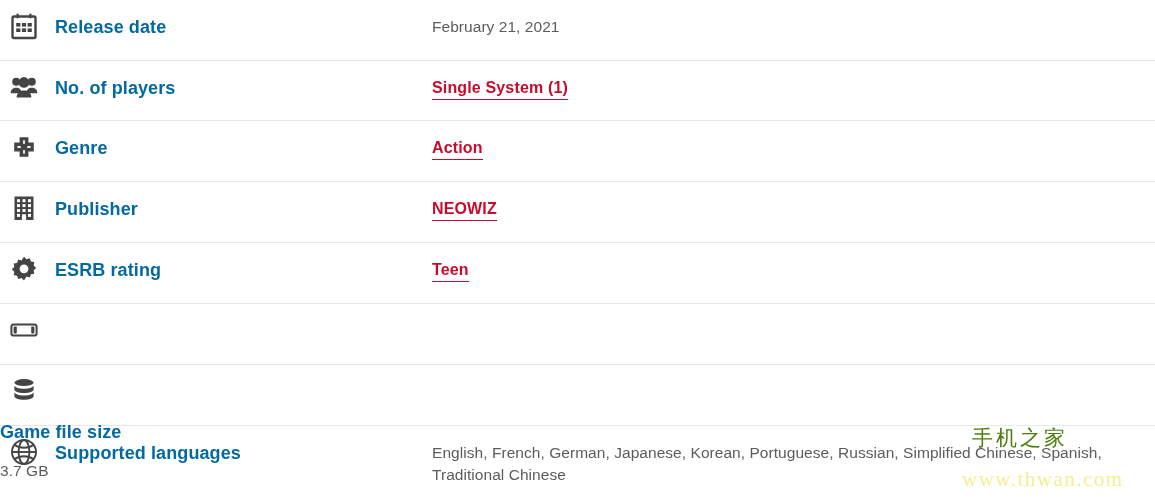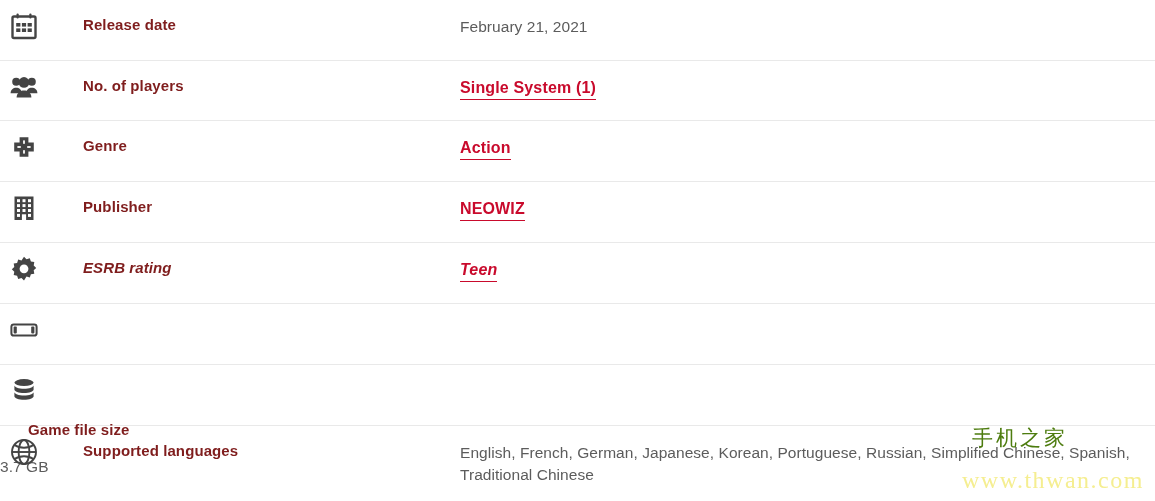--- a/index.html
+++ b/index.html
@@ -36,26 +36,25 @@
     display: flex;
     align-items: center;
     justify-content: flex-start;
     padding-left: 10px;
   }
   .cell-icon svg { display: block; }
 
   .cell-label {
     width: 377px;
     min-width: 377px;
-    font-size: 15px;
+    font-size: 18px;
     font-weight: bold;
-    color: #7f1d1d;
+    color: #0369a1;
     letter-spacing: 0.1px;
     line-height: 1.25;
-    margin-left: 28px;
   }
 
   .cell-value {
     flex: 1;
     font-size: 15.5px;
     color: #5c5c5c;
     line-height: 1.45;
     letter-spacing: 0.05px;
   }
 
@@ -69,21 +68,21 @@
     display: inline-block;
     line-height: 1.2;
     letter-spacing: 0.15px;
   }
 
   
   .r1 { height: 61px; }
   .r2 { height: 60px; }
   .r3 { height: 61px; }
   .r4 { height: 61px; }
-  .r5 { height: 61px; font-style: italic; }
+  .r5 { height: 61px; }
   .r6 { height: 61px; }
   .r7 { height: 61px; flex-direction: column; }
   .r8 { height: 75px; }
 
   .r1 .cell-icon, .r1 .cell-label, .r1 .cell-value { padding-top: 16px; }
   .r2 .cell-icon, .r2 .cell-label, .r2 .cell-value { padding-top: 16px; }
   .r3 .cell-icon, .r3 .cell-label, .r3 .cell-value { padding-top: 16px; }
   .r4 .cell-icon, .r4 .cell-label, .r4 .cell-value { padding-top: 16px; }
   .r5 .cell-icon, .r5 .cell-label, .r5 .cell-value { padding-top: 16px; }
   .r6 .cell-icon, .r6 .cell-label, .r6 .cell-value { padding-top: 16px; }
@@ -105,21 +104,21 @@
     left: 972px;
     top: 424px;
     font-size: 21px;
     letter-spacing: 3px;
     font-family: "DejaVu Sans", sans-serif;
     color: #4d7c0f;
   }
   .wm-url {
     left: 962px;
     top: 467px;
-    font-size: 24px;
+    font-size: 21px;
     letter-spacing: 1.5px;
     font-family: "Liberation Serif", serif;
     color: #f5ee90;
   }
 </style>
 </head>
 <body>
 
 <div class="spec-table">
 

